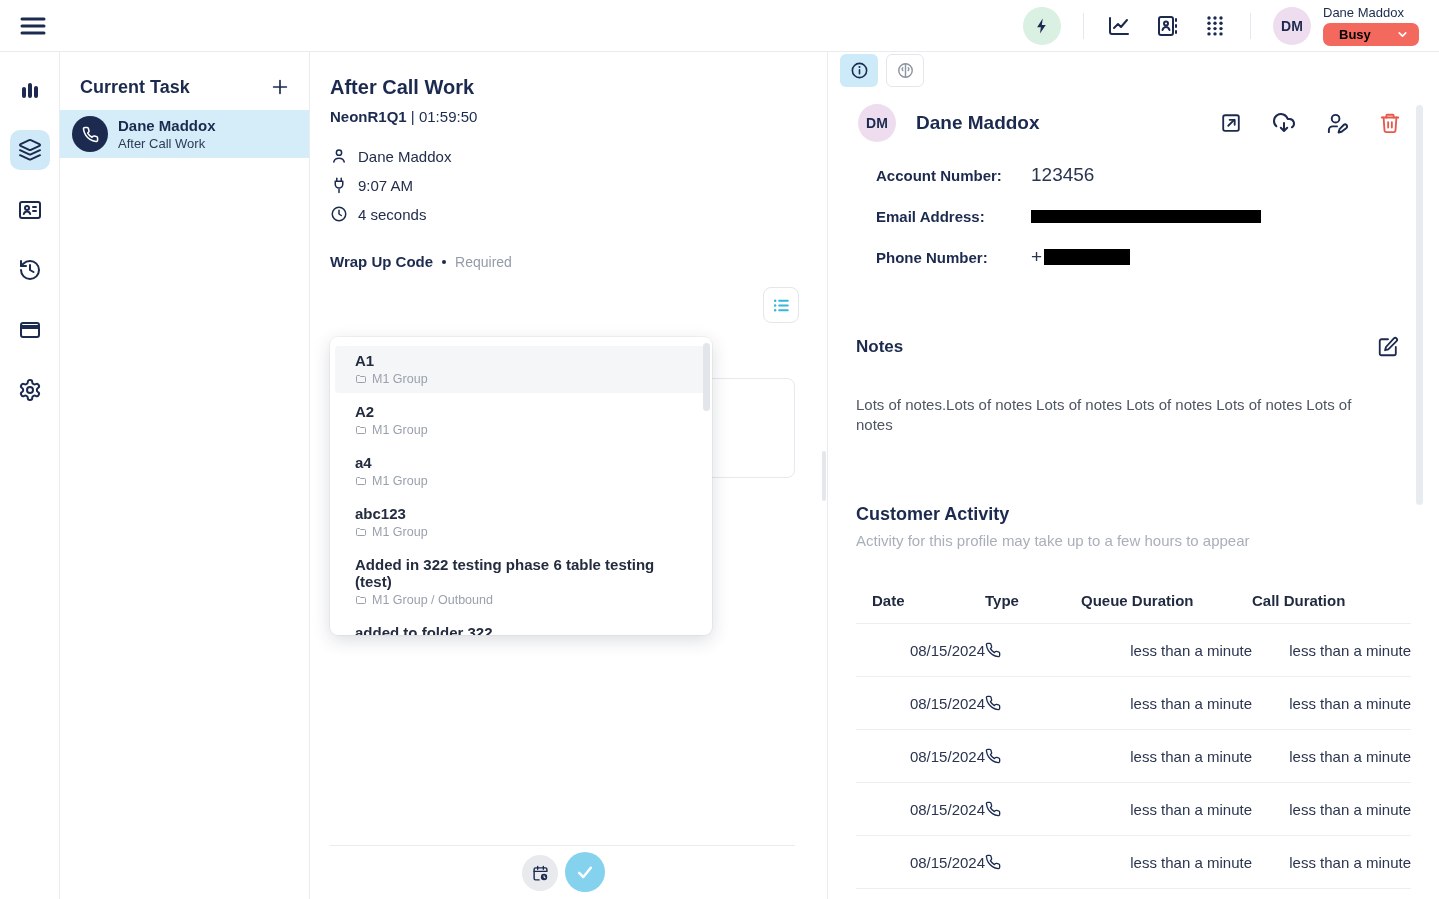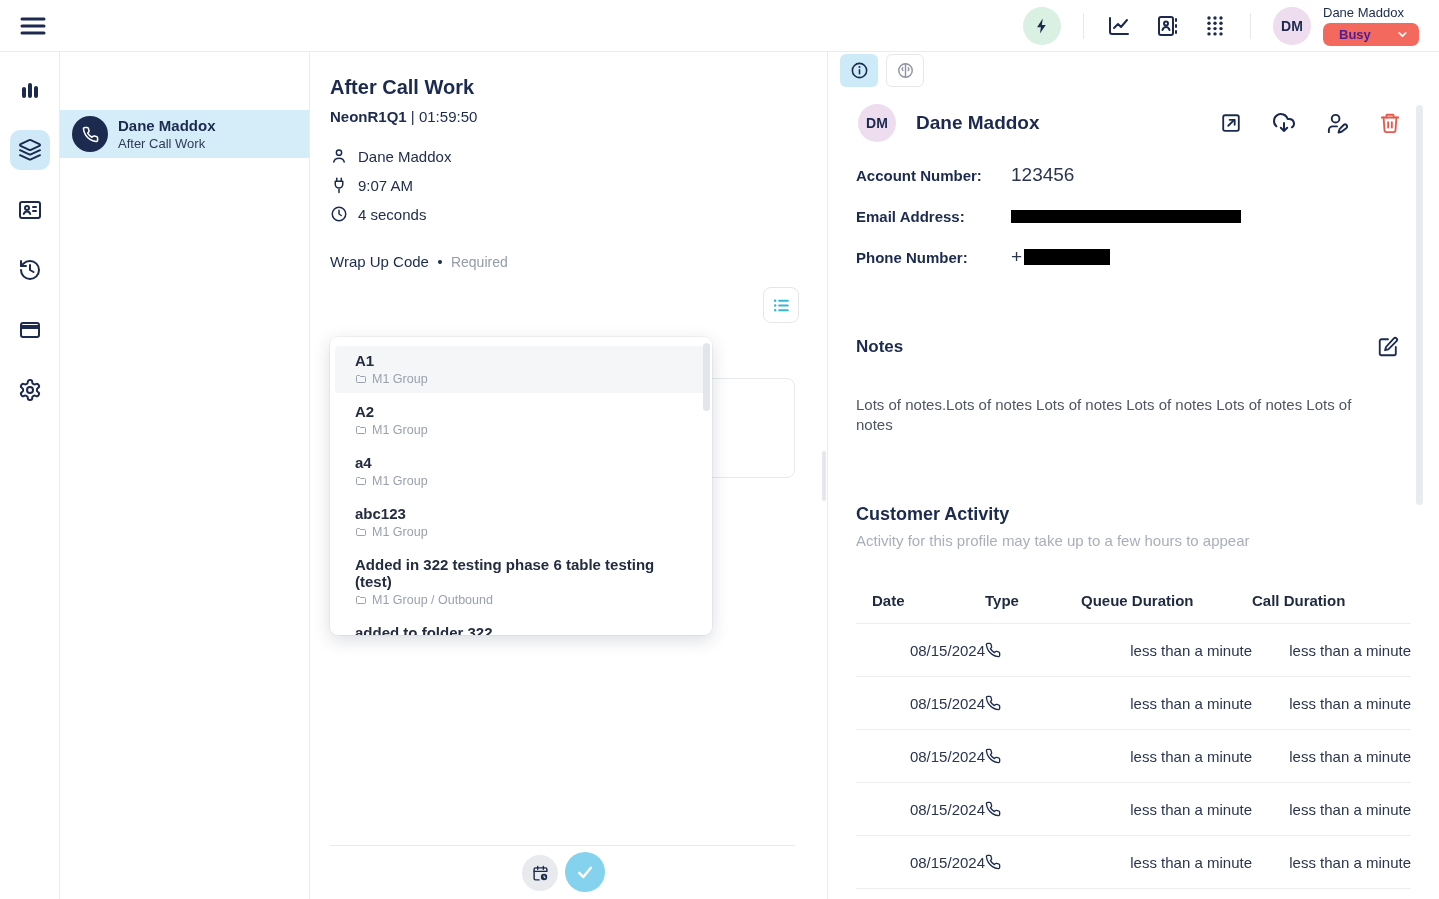--- a/index.html
+++ b/index.html
@@ -14,21 +14,21 @@
   .circle-btn { width:38px; height:38px; border-radius:50%; display:flex; align-items:center; justify-content:center; }
   .lightning-btn { background:#d9f0e3; }
   .vdiv { width:1px; height:26px; background:#e4e7eb; }
   .icon-btn { width:26px; height:26px; display:flex; align-items:center; justify-content:center; color:#1b2a4e; cursor:pointer; }
   .user-cluster { display:flex; align-items:center; gap:12px; }
   .avatar { border-radius:50%; background:#eedcef; color:#1b2a4e; font-weight:bold; display:flex; align-items:center; justify-content:center; }
   .avatar.top { width:38px; height:38px; font-size:14px; }
   .user-block { display:flex; flex-direction:column; align-items:flex-start; gap:3px; }
   .user-name { font-size:13px; color:#1b2a4e; }
   .status-pill { width:96px; height:23px; background:#f4695e; border-radius:7px; display:flex; align-items:center; justify-content:space-between; padding:0 10px 0 16px; cursor:pointer; }
-  .status-pill span { color:#4c1d95; font-size:13px; font-weight:bold; }
+  .status-pill span { color:#000000; font-size:13px; font-weight:bold; }
 
   
   .rail { position:absolute; top:52px; left:0; width:60px; bottom:0; background:#fff; border-right:1px solid #e9ebee; }
   .rail-item { position:absolute; left:50%; transform:translateX(-50%); width:40px; height:40px; border-radius:10px; display:flex; align-items:center; justify-content:center; color:#1b2a4e; cursor:pointer; }
   .rail-item.active { background:#cfe9f8; }
 
   
   .tasks { position:absolute; top:52px; left:60px; width:250px; bottom:0; background:#fff; border-right:1px solid #e9ebee; }
   .tasks-header { position:absolute; top:22px; left:20px; right:16px; display:flex; align-items:center; justify-content:space-between; }
   .tasks-title { font-size:18px; font-weight:bold; color:#1b2a4e; }
@@ -40,21 +40,21 @@
 
   
   .main { position:absolute; top:52px; left:310px; width:518px; bottom:0; background:#fff; border-right:1px solid #e9ebee; }
   .acw-title { position:absolute; top:24px; left:20px; font-size:20px; font-weight:bold; color:#1b2a4e; }
   .acw-sub { position:absolute; top:56px; left:20px; font-size:15px; color:#1b2a4e; }
   .acw-sub .campaign { font-weight:bold;text-align:right; }
   .meta { position:absolute; top:95px; left:20px; display:flex; flex-direction:column; gap:11px; }
   .meta-row { display:flex; align-items:center; gap:10px; font-size:15px; color:#232e4c; }
   .meta-row .mi { color:#1b2a4e; }
   .wrap-label-row { position:absolute; top:201px; left:20px; display:flex; align-items:center; gap:9px; }
-  .wrap-label { font-size:15px; font-weight:normal; color:#1b2a4e; }
+  .wrap-label { font-size:15px; font-weight:bold; color:#1b2a4e; }
   .dot { width:4px; height:4px; border-radius:50%; background:#1b2a4e; }
   .required { font-size:14px; color:#949ba8; }
   .select-box { position:absolute; top:231px; left:20px; width:426px; height:44px; border:1px solid #35b7d9; border-radius:6px; background:#fff; display:flex; align-items:center; padding-left:15px; cursor:text; }
   .caret { width:1px; height:18px; background:#1b2a4e; margin-right:1px; }
   .placeholder { font-size:15px; color:#8d94a1; }
   .select-right { position:absolute; right:0; top:0; height:100%; display:flex; align-items:center; }
   .select-sep { width:1px; height:24px; background:#e4e7eb; }
   .select-chevron { width:38px; display:flex; align-items:center; justify-content:center; color:#8d94a1; cursor:pointer; }
   .list-btn { position:absolute; top:235px; left:453px; width:36px; height:36px; border:1px solid #e3e6ea; border-radius:8px; background:#fff; display:flex; align-items:center; justify-content:center; color:#35b7d9; cursor:pointer; }
   .ghost-box { position:absolute; top:326px; left:35px; width:450px; height:100px; border:1px solid #e6e9ed; border-radius:8px; background:#fff; z-index:1; }
@@ -77,21 +77,21 @@
   .rtab.active { background:#cdeaf9; color:#1b2a4e; }
   .rtab.inactive { background:#fff; border:1px solid #e4e7ea; color:#8d94a1; }
   .profile-row { position:absolute; top:52px; left:30px; right:38px; height:38px; display:flex; align-items:center; }
   .avatar.profile { width:38px; height:38px; font-size:14px; }
   .profile-name { margin-left:20px; font-size:19px; font-weight:bold; color:#1b2a4e; }
   .profile-actions { margin-left:auto; display:flex; align-items:center; gap:30px; }
   .pa-icon { color:#1b2a4e; cursor:pointer; }
   .pa-icon.danger { color:#e8584b; }
   .fields { position:absolute; top:113px; left:28px; }
   .field-row { display:flex; align-items:center; margin-bottom:21px; height:20px; }
-  .field-label { width:155px; font-size:15px; font-weight:bold; color:#1b2a4e; }
+  .field-label { width:155px; font-size:15px; font-weight:bold; color:#1b2a4e;margin-left:20px; }
   .field-value { font-size:19px; color:#2b3550; }
   .redact { background:#000; display:inline-block; vertical-align:middle; }
   .redact.email { width:230px; height:13px; }
   .redact.phone { width:86px; height:16px; margin-left:2px; }
   .notes-header { position:absolute; top:284px; left:28px; right:40px; display:flex; align-items:center; justify-content:space-between; }
   .notes-title { font-size:17px; font-weight:bold; color:#1b2a4e; }
   .notes-body { position:absolute; top:343px; left:28px; right:50px; font-size:15px; color:#4e5563; line-height:1.35; }
   .activity-title { position:absolute; top:444px; left:28px; font-size:18px; font-weight:bold; color:#1b2a4e;margin-top:8px; }
   .activity-sub { position:absolute; top:480px; left:28px; font-size:15px; color:#a9afba; }
   .activity-table { position:absolute; top:526px; left:28px; right:28px; }
@@ -235,20 +235,30 @@
       <span>
         <svg width="24" height="24" viewBox="0 0 24 24" fill="none" stroke="currentColor" stroke-width="2" stroke-linecap="round" stroke-linejoin="round">
             <path d="M12.22 2h-.44a2 2 0 0 0-2 2v.18a2 2 0 0 1-1 1.73l-.43.25a2 2 0 0 1-2 0l-.15-.08a2 2 0 0 0-2.73.73l-.22.38a2 2 0 0 0 .73 2.73l.15.1a2 2 0 0 1 1 1.72v.51a2 2 0 0 1-1 1.74l-.15.09a2 2 0 0 0-.73 2.73l.22.38a2 2 0 0 0 2.73.73l.15-.08a2 2 0 0 1 2 0l.43.25a2 2 0 0 1 1 1.73V20a2 2 0 0 0 2 2h.44a2 2 0 0 0 2-2v-.18a2 2 0 0 1 1-1.73l.43-.25a2 2 0 0 1 2 0l.15.08a2 2 0 0 0 2.73-.73l.22-.39a2 2 0 0 0-.73-2.73l-.15-.08a2 2 0 0 1-1-1.74v-.5a2 2 0 0 1 1-1.74l.15-.09a2 2 0 0 0 .73-2.73l-.22-.38a2 2 0 0 0-2.73-.73l-.15.08a2 2 0 0 1-2 0l-.43-.25a2 2 0 0 1-1-1.73V4a2 2 0 0 0-2-2z"></path>
             <circle cx="12" cy="12" r="3"></circle>
           </svg>
       </span>
     </div>
   </div>
 
   <div class="tasks">
+    <div class="tasks-header">
+      <span class="tasks-title">Current Task</span>
+      <span class="icon-btn">
+        <span>
+          <svg width="22" height="22" viewBox="0 0 24 24" fill="none" stroke="#1b2a4e" stroke-width="1.8" stroke-linecap="round">
+              <path d="M12 5v14M5 12h14"></path>
+            </svg>
+        </span>
+      </span>
+    </div>
     <div class="task-item">
       <div class="task-avatar">
         <span>
           <svg width="17" height="17" viewBox="0 0 24 24" fill="none" stroke="#fff" stroke-width="2.2" stroke-linecap="round" stroke-linejoin="round">
               <path d="M22 16.92v3a2 2 0 0 1-2.18 2 19.79 19.79 0 0 1-8.63-3.07 19.5 19.5 0 0 1-6-6A19.79 19.79 0 0 1 2.12 4.18 2 2 0 0 1 4.11 2h3a2 2 0 0 1 2 1.72c.13.96.36 1.9.7 2.81a2 2 0 0 1-.45 2.11L8.09 9.91a16 16 0 0 0 6 6l1.27-1.27a2 2 0 0 1 2.11-.45c.91.34 1.85.57 2.81.7A2 2 0 0 1 22 16.92z"></path>
             </svg>
         </span>
       </div>
       <div class="task-texts">
         <span class="task-name">Dane Maddox</span>

